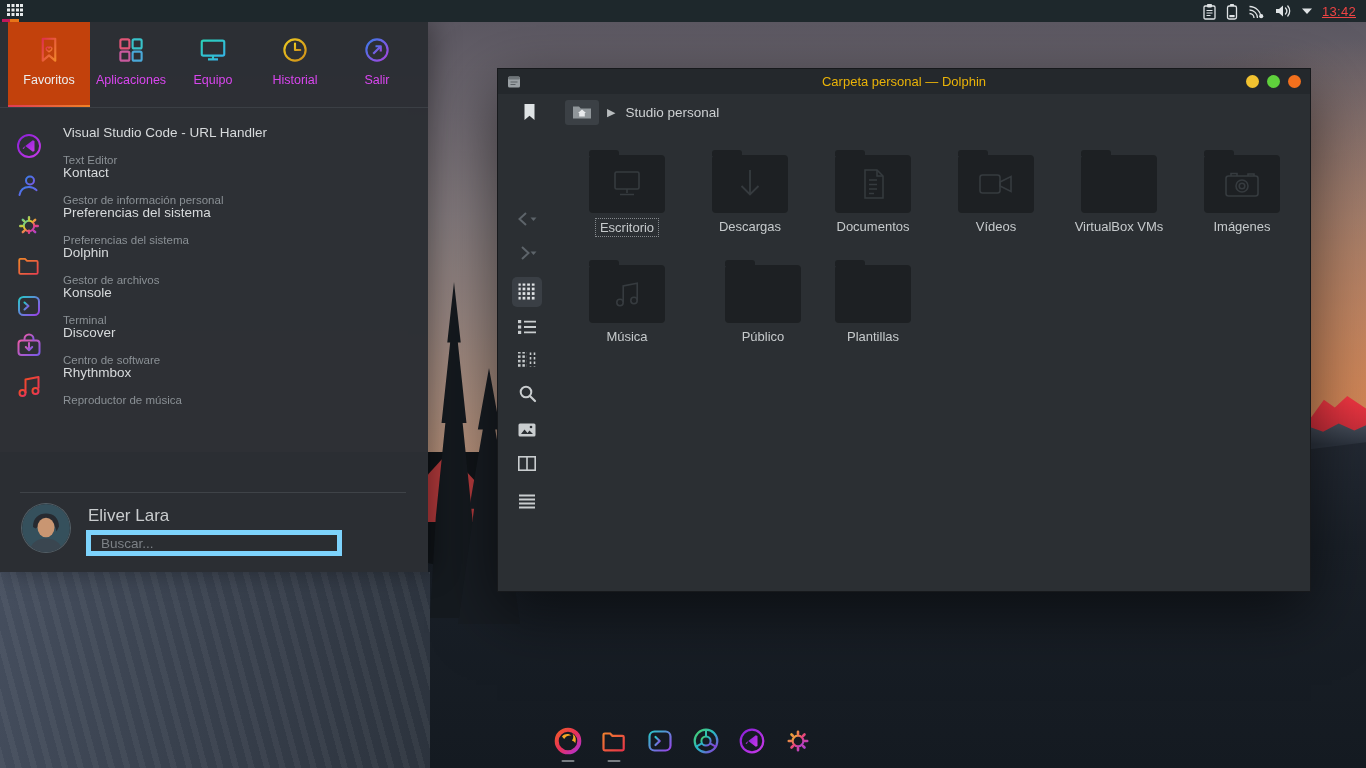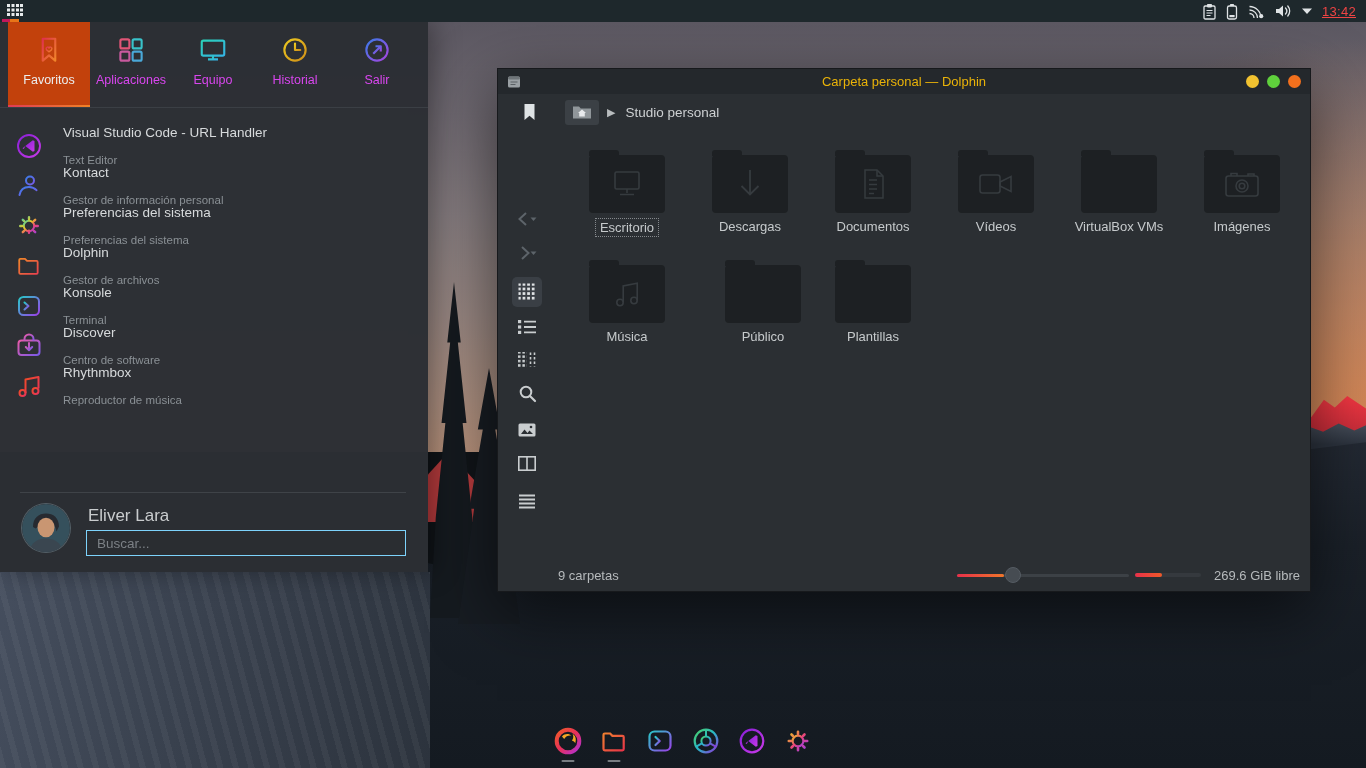--- a/index.html
+++ b/index.html
@@ -62,22 +62,22 @@
   .app-row .aicon { width:30px; height:30px; flex:0 0 30px; }
   .app-text { margin-left:19px; line-height:1.15; }
   .app-name { font-size:13.5px; color:#d7dadc; }
   .app-desc { font-size:11.5px; color:#8a9095; margin-top:14px; }
 
   .foot-divider { position:absolute; left:20px; top:470px; width:386px; height:1px; background:#3f4348; }
   .user { position:absolute; left:0; top:478px; width:428px; height:72px; }
   .avatar { position:absolute; left:22px; top:4px; width:48px; height:48px; border-radius:50%;
     overflow:hidden; box-shadow:0 0 0 1px rgba(160,190,200,.35); cursor:pointer; }
   .user-name { position:absolute; left:88px; top:6px; font-size:17px; color:#c9ccce; }
-  .search { position:absolute; left:86px; top:30px; width:320px; height:26px;
-    background:#2a2d31; border:1px solid #7dd3fc; color:#c9ccce; font-size:13.5px;
+  .search { position:absolute; left:86px; top:30px; width:256px; height:26px;
+    background:#2a2d31; border:5px solid #7dd3fc; color:#c9ccce; font-size:13.5px;
     padding:0 10px; outline:none; font-family:"Liberation Sans", sans-serif; }
   .search::placeholder { color:#7c8186; }
 
   
   .window { position:absolute; left:497px; top:68px; width:814px; height:524px; z-index:20;
     background:#2b2f33; box-shadow:0 20px 60px rgba(0,0,0,.55); border:1px solid #17191c; }
   .titlebar { position:absolute; left:0; top:0; width:100%; height:25px; background:#24282c;
     display:flex; align-items:center; }
   .win-appicon { margin-left:9px; }
   .win-title { position:absolute; left:0; width:100%; text-align:center; font-size:13px; color:#eab308; pointer-events:none; }
@@ -596,32 +596,20 @@
       <div class="cell" style="left:151px;top:130px">
         <div class="ficon"></div>
         <span class="flabel">Público</span>
       </div>
       <div class="cell" style="left:261px;top:130px">
         <div class="ficon"></div>
         <span class="flabel">Plantillas</span>
       </div>
     </div>
 
-    <div class="statusbar">
-      <span class="sb-left">9 carpetas</span>
-      <div class="zoom-slider">
-        <div class="zs-track"></div>
-        <div class="zs-fill"></div>
-        <div class="zs-thumb"></div>
-      </div>
-      <div class="cap-bar">
-        <div class="cap-fill"></div>
-      </div>
-      <span class="sb-right">269.6 GiB libre</span>
-    </div>
   </div>
 
   <div class="dock">
     <div class="dock-item">
       <svg width="30" height="30" viewBox="0 0 30 30">
         <defs>
             <linearGradient id="gd1" x1="0" y1="0" x2="1" y2="1">
               <stop offset="0" stop-color="#f05a28"></stop>
               <stop offset=".5" stop-color="#e8305a"></stop>
               <stop offset="1" stop-color="#b030d8"></stop>

